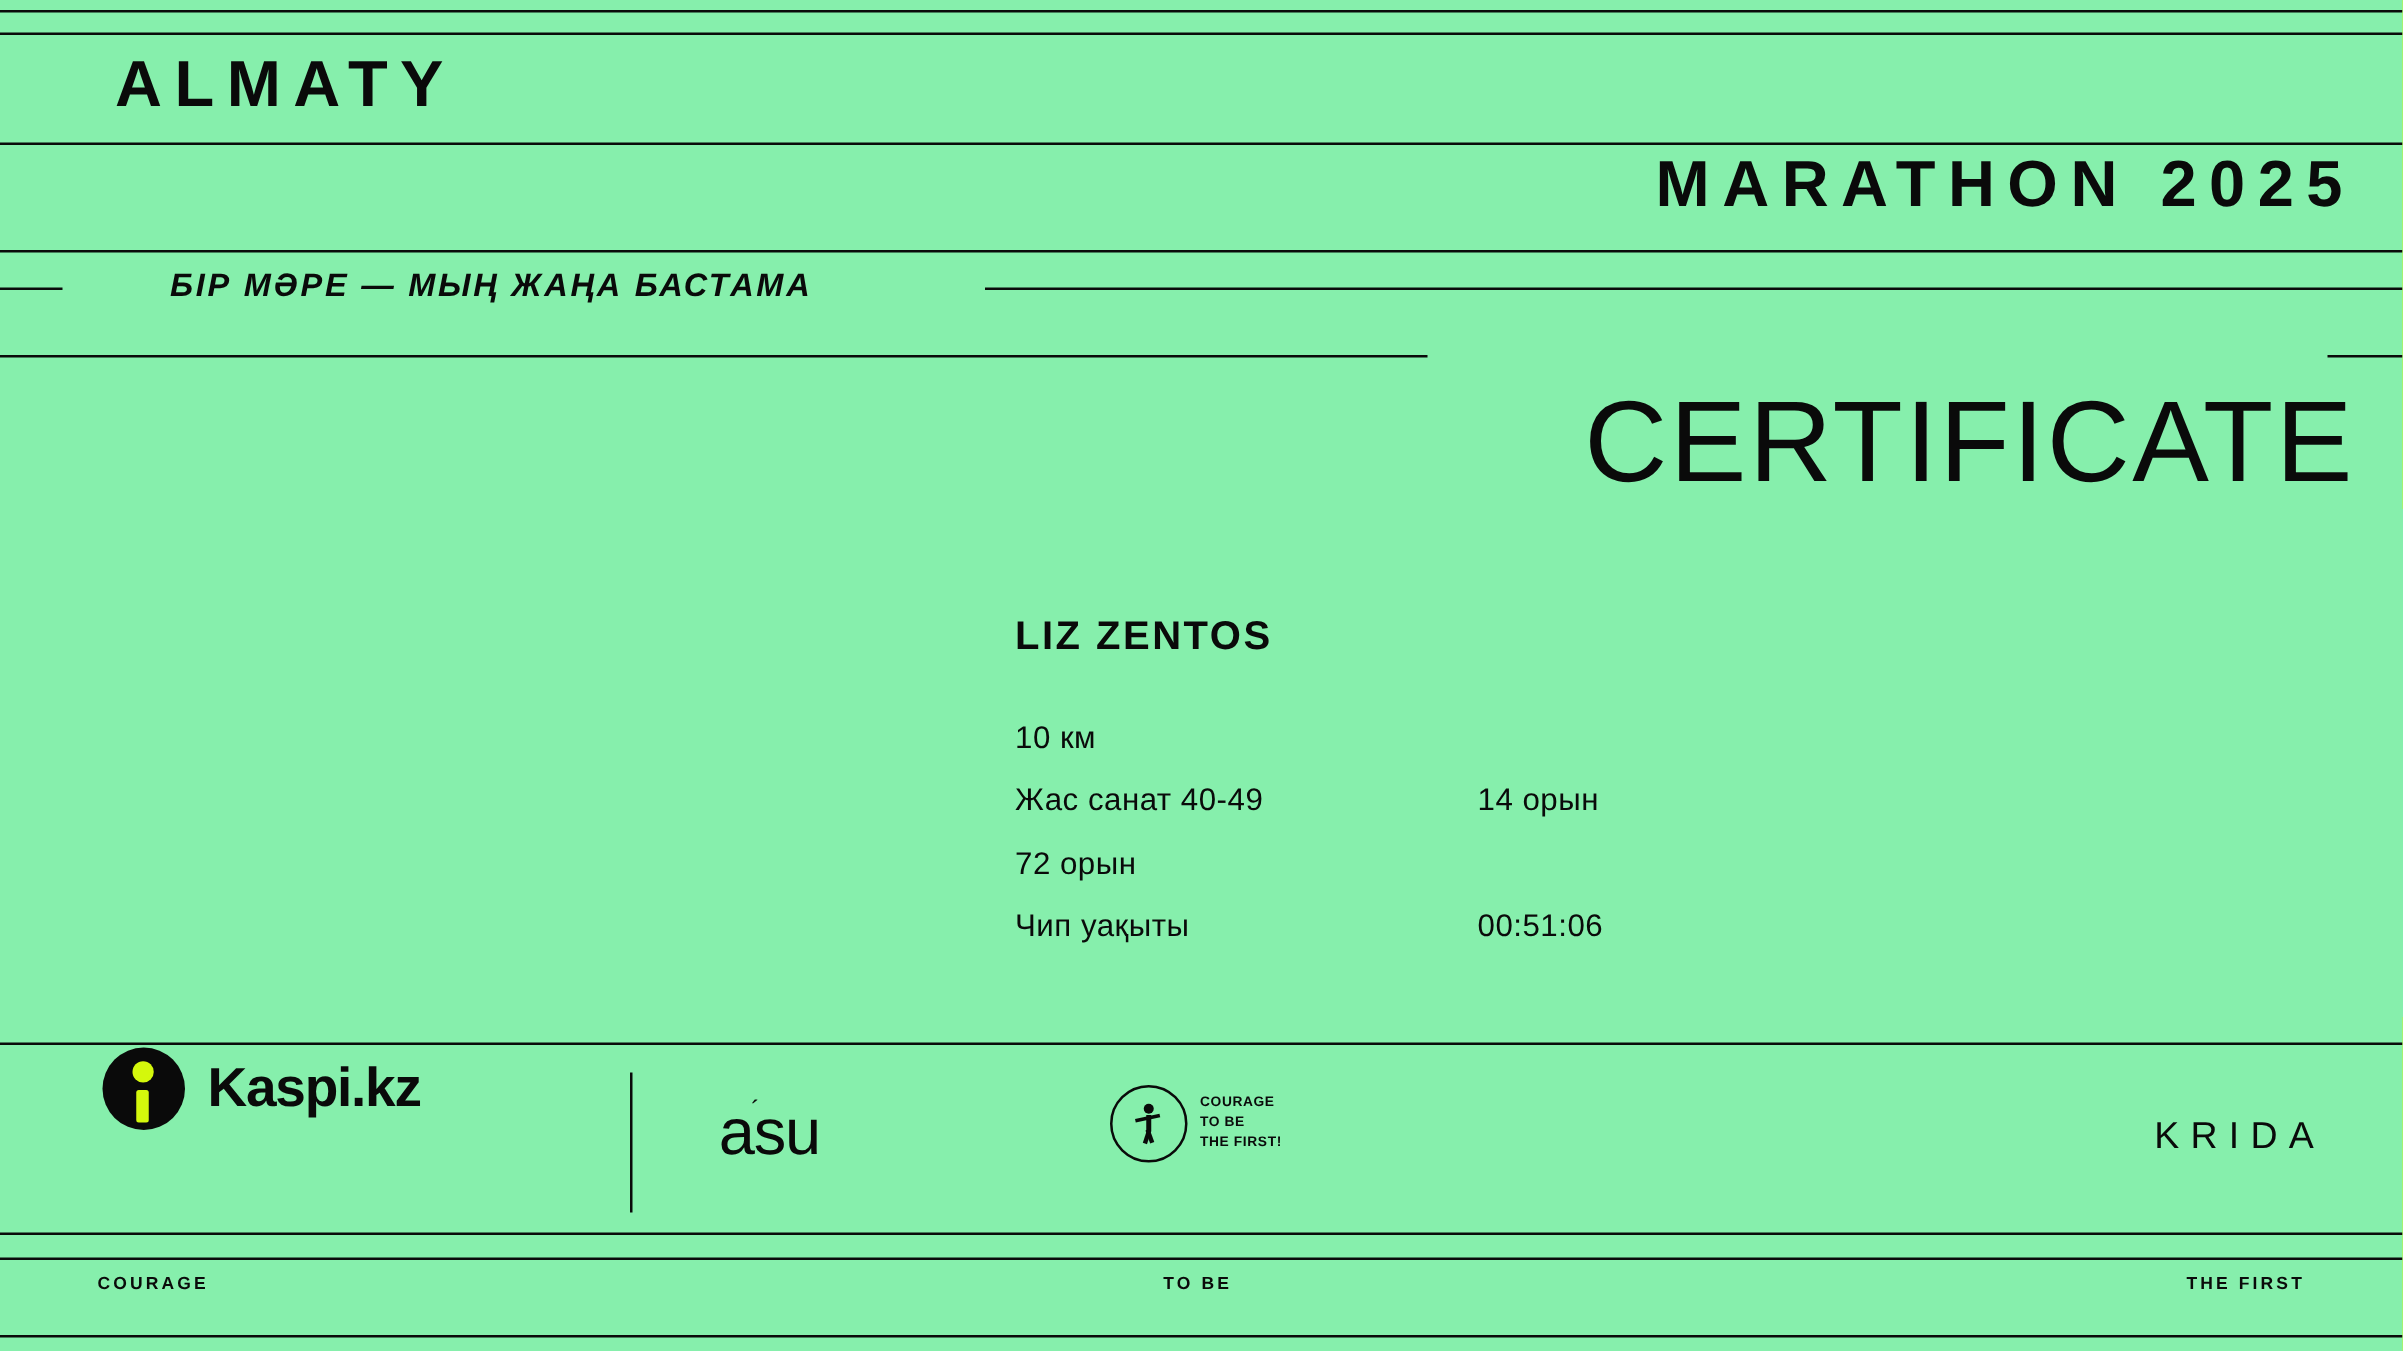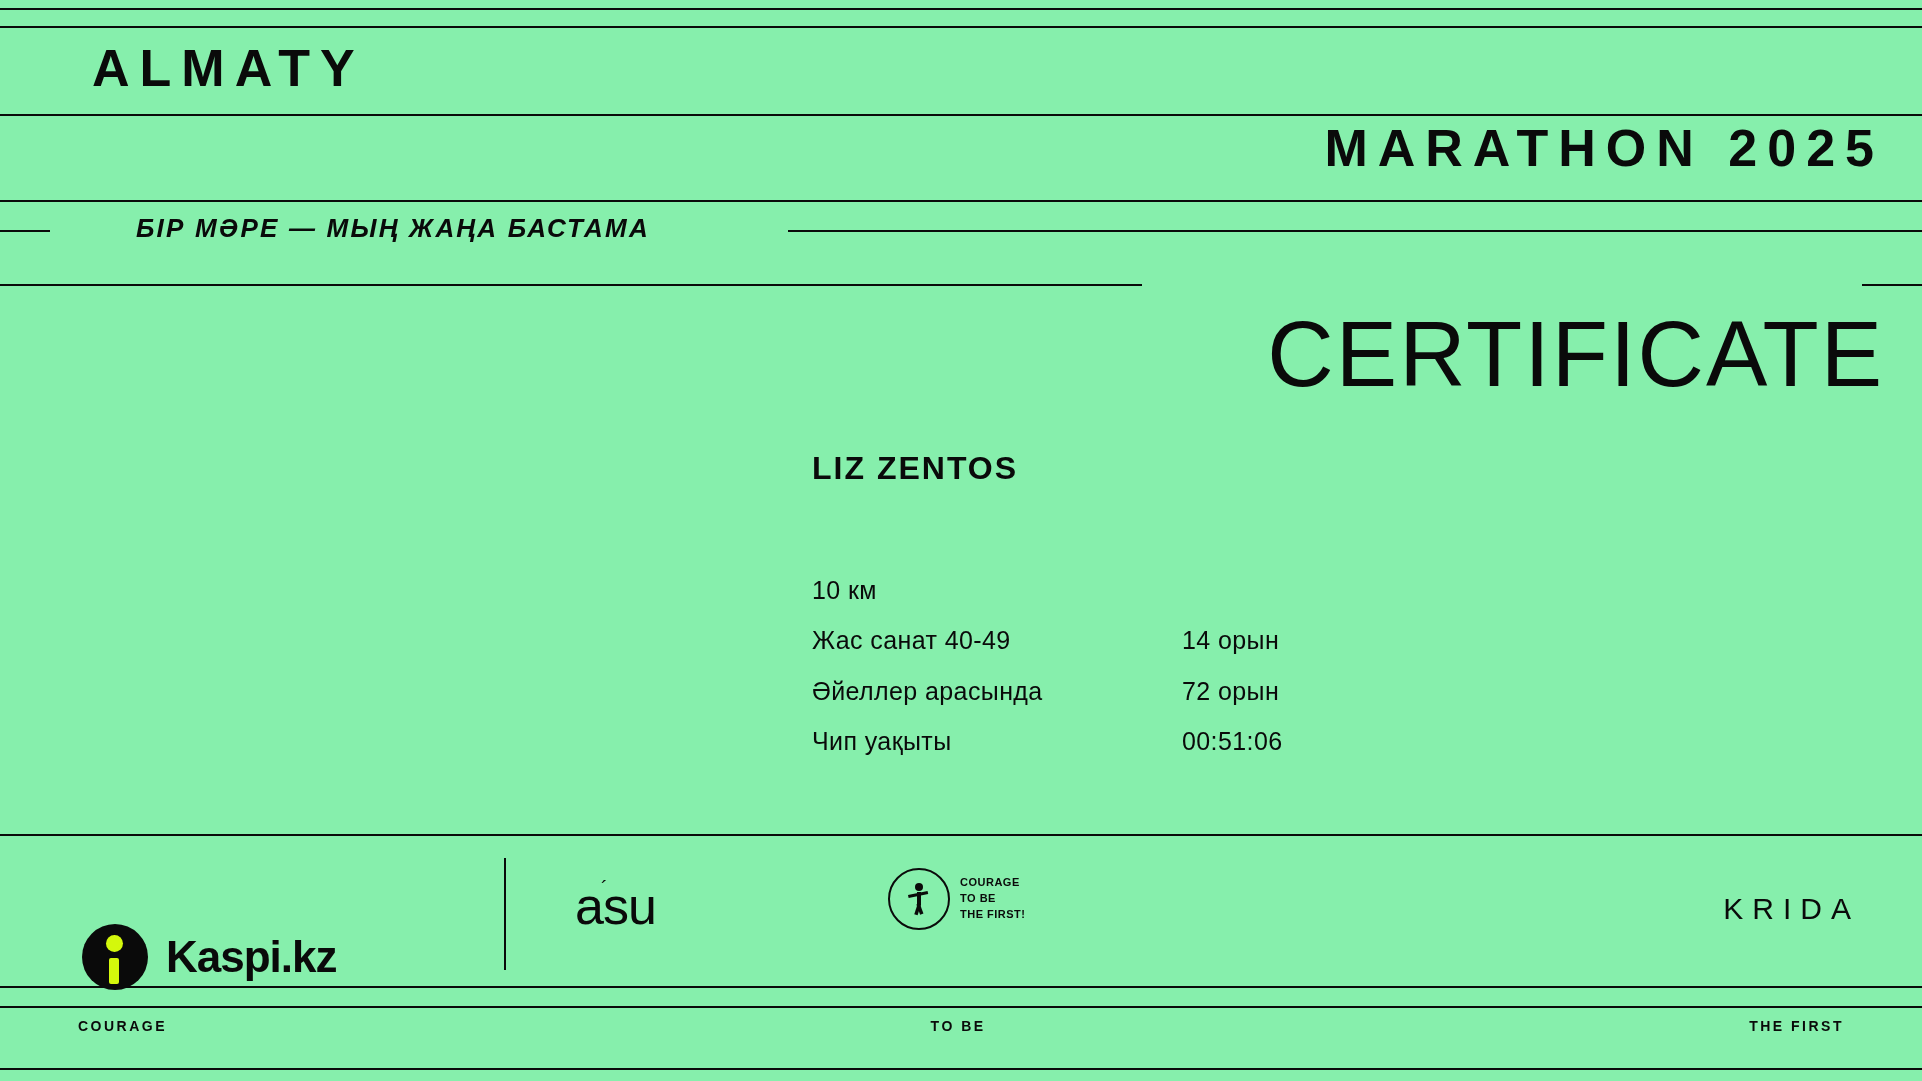--- a/index.html
+++ b/index.html
@@ -79,21 +79,21 @@
     font-weight: 400;
     letter-spacing: 2px;
     line-height: 1;
     text-align: right;
   }
 
   
   .participant {
     position: absolute;
     left: 812px;
-    top: 452px;
+    top: 492px;
     font-size: 32px;
     font-weight: 700;
     letter-spacing: 2px;
     line-height: 1;
   }
 
   
   .results {
     position: absolute;
     left: 812px;
@@ -122,21 +122,21 @@
     position: absolute;
     left: 0;
     right: 0;
     top: 838px;
     height: 152px;
     display: flex;
     align-items: center;
   }
   .sp {
     display: flex;
-    align-items: flex-end;
+    align-items: flex-start;
     justify-content: center;
     height: 100%;
   }
   .sp-kaspi { margin-left: 82px; }
   .kaspi-wrap { display: flex; align-items: center; gap: 18px; }
   .kaspi-mark {
     width: 66px; height: 66px;
     border-radius: 50%;
     background: #0a0a0a;
     position: relative;
@@ -279,21 +279,20 @@
 
   <div class="results">
     <div class="res-row">
       <div class="res-value">10 км</div>
     </div>
     <div class="res-row">
       <div class="res-label">Жас санат 40-49</div>
       <div class="res-value">14 орын</div>
     </div>
     <div class="res-row">
-      <div class="res-label">Әйеллер арасында</div>
       <div class="res-value">72 орын</div>
     </div>
     <div class="res-row">
       <div class="res-label">Чип уақыты</div>
       <div class="res-value">00:51:06</div>
     </div>
   </div>
 
   <div class="sponsors">
     <div class="sp sp-kaspi">

